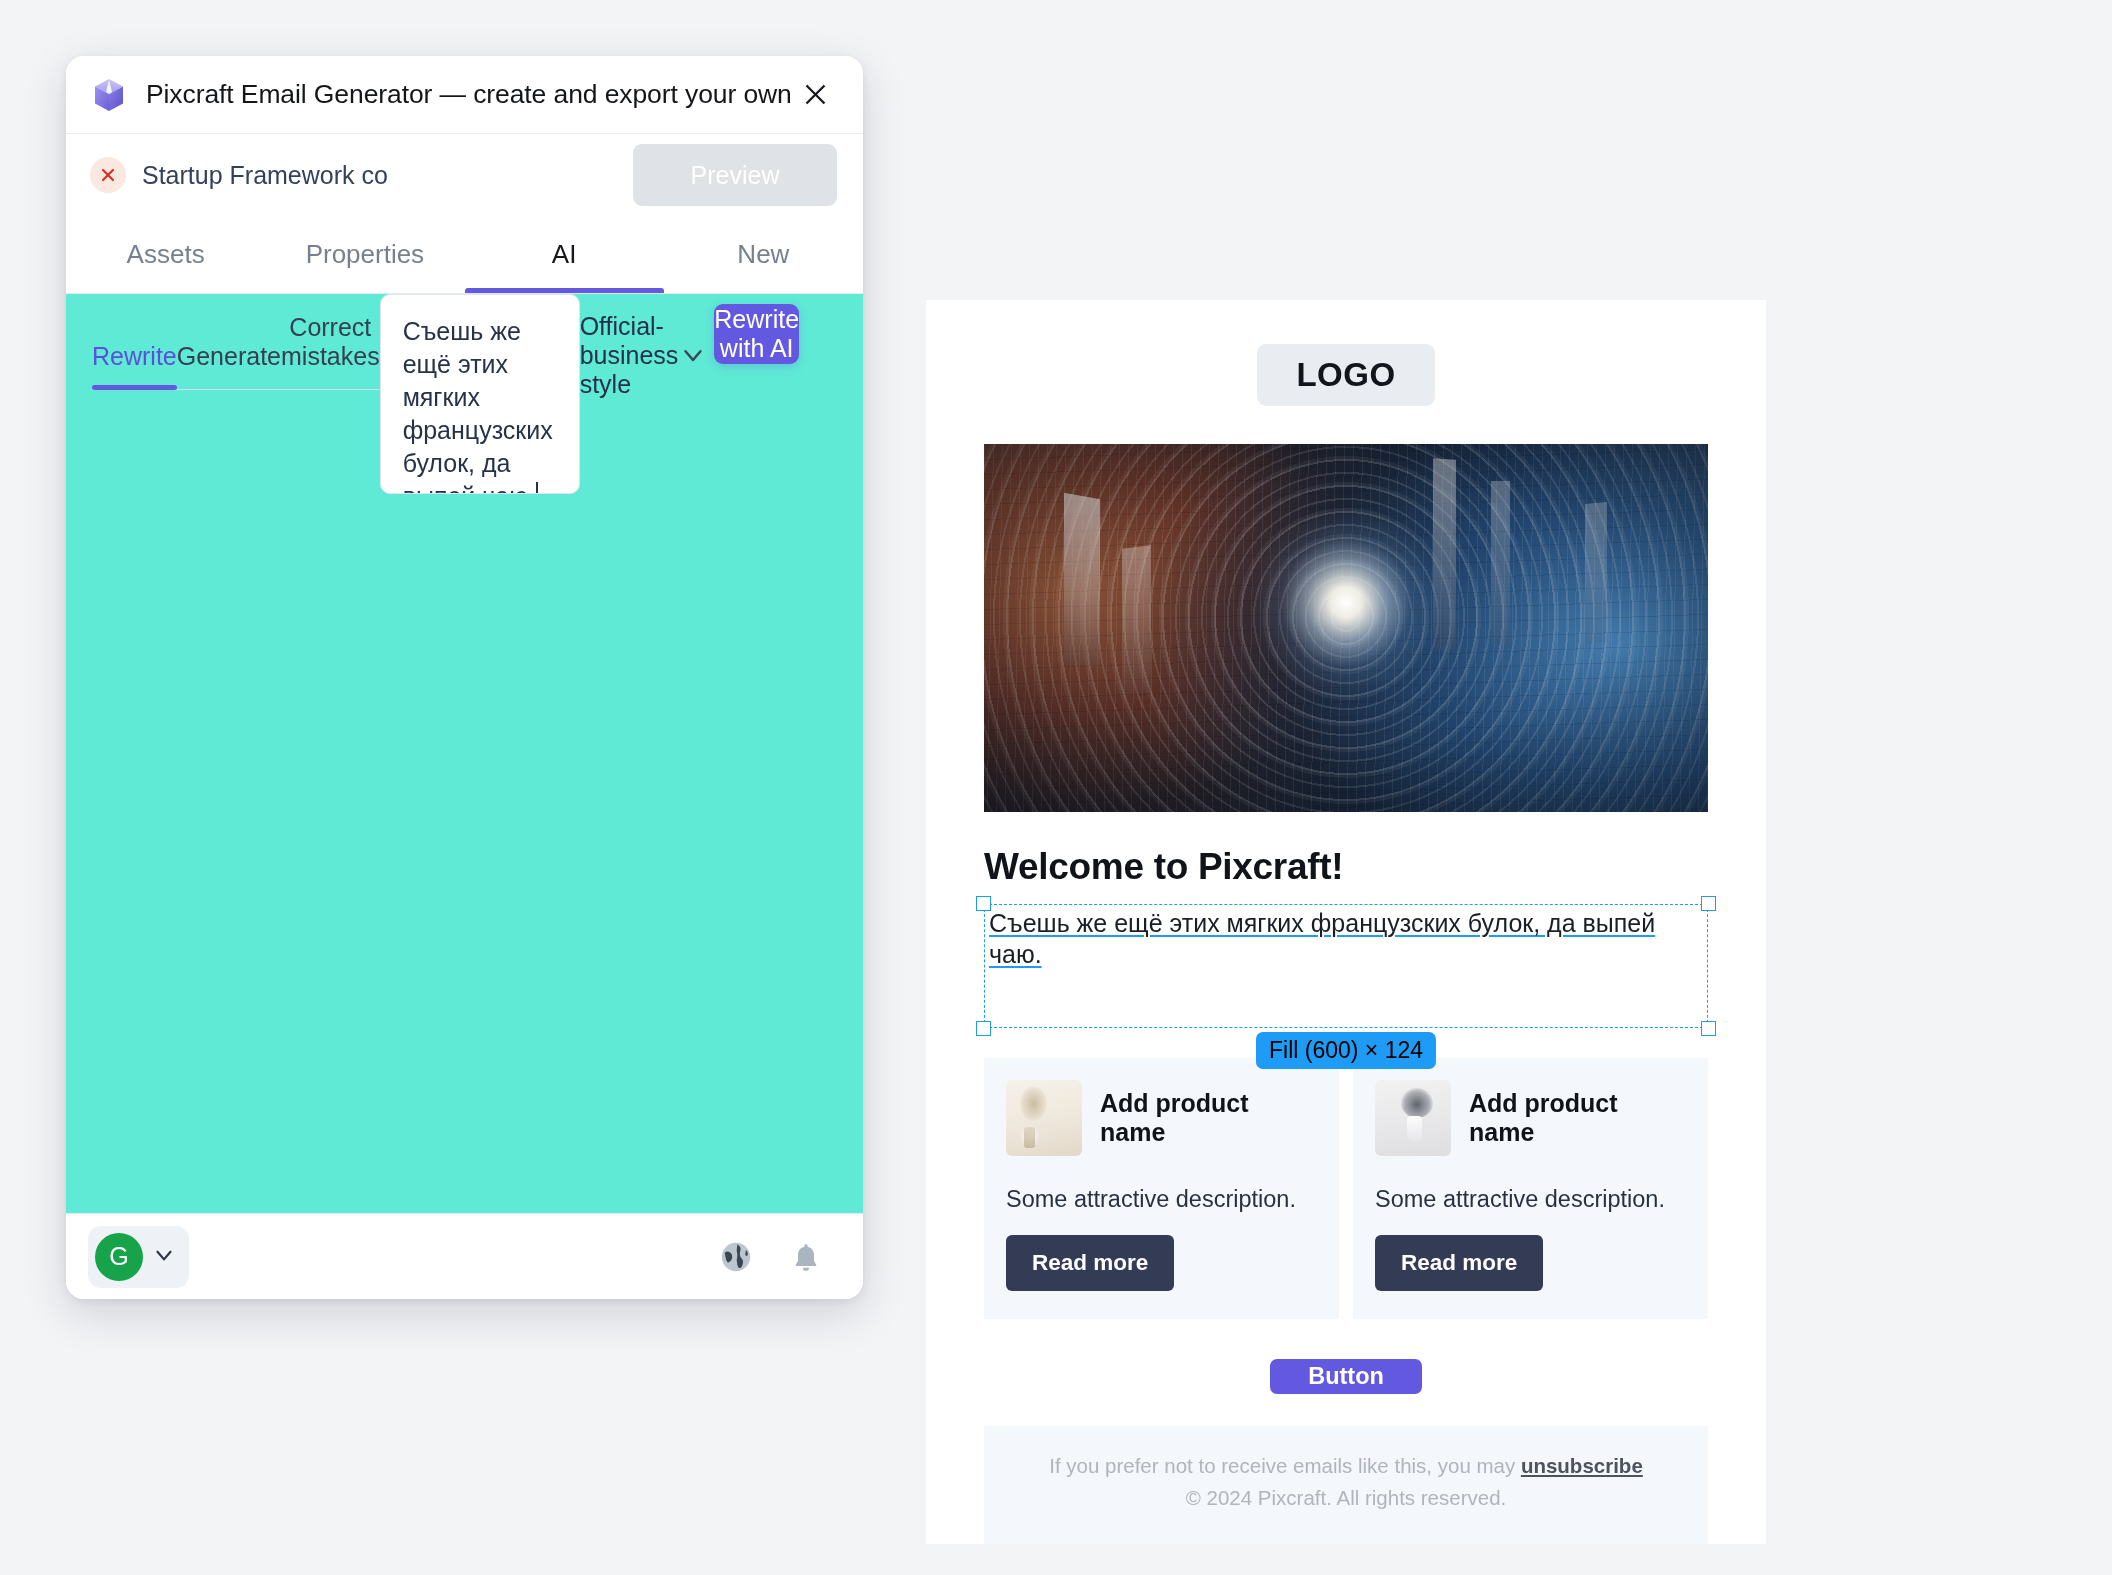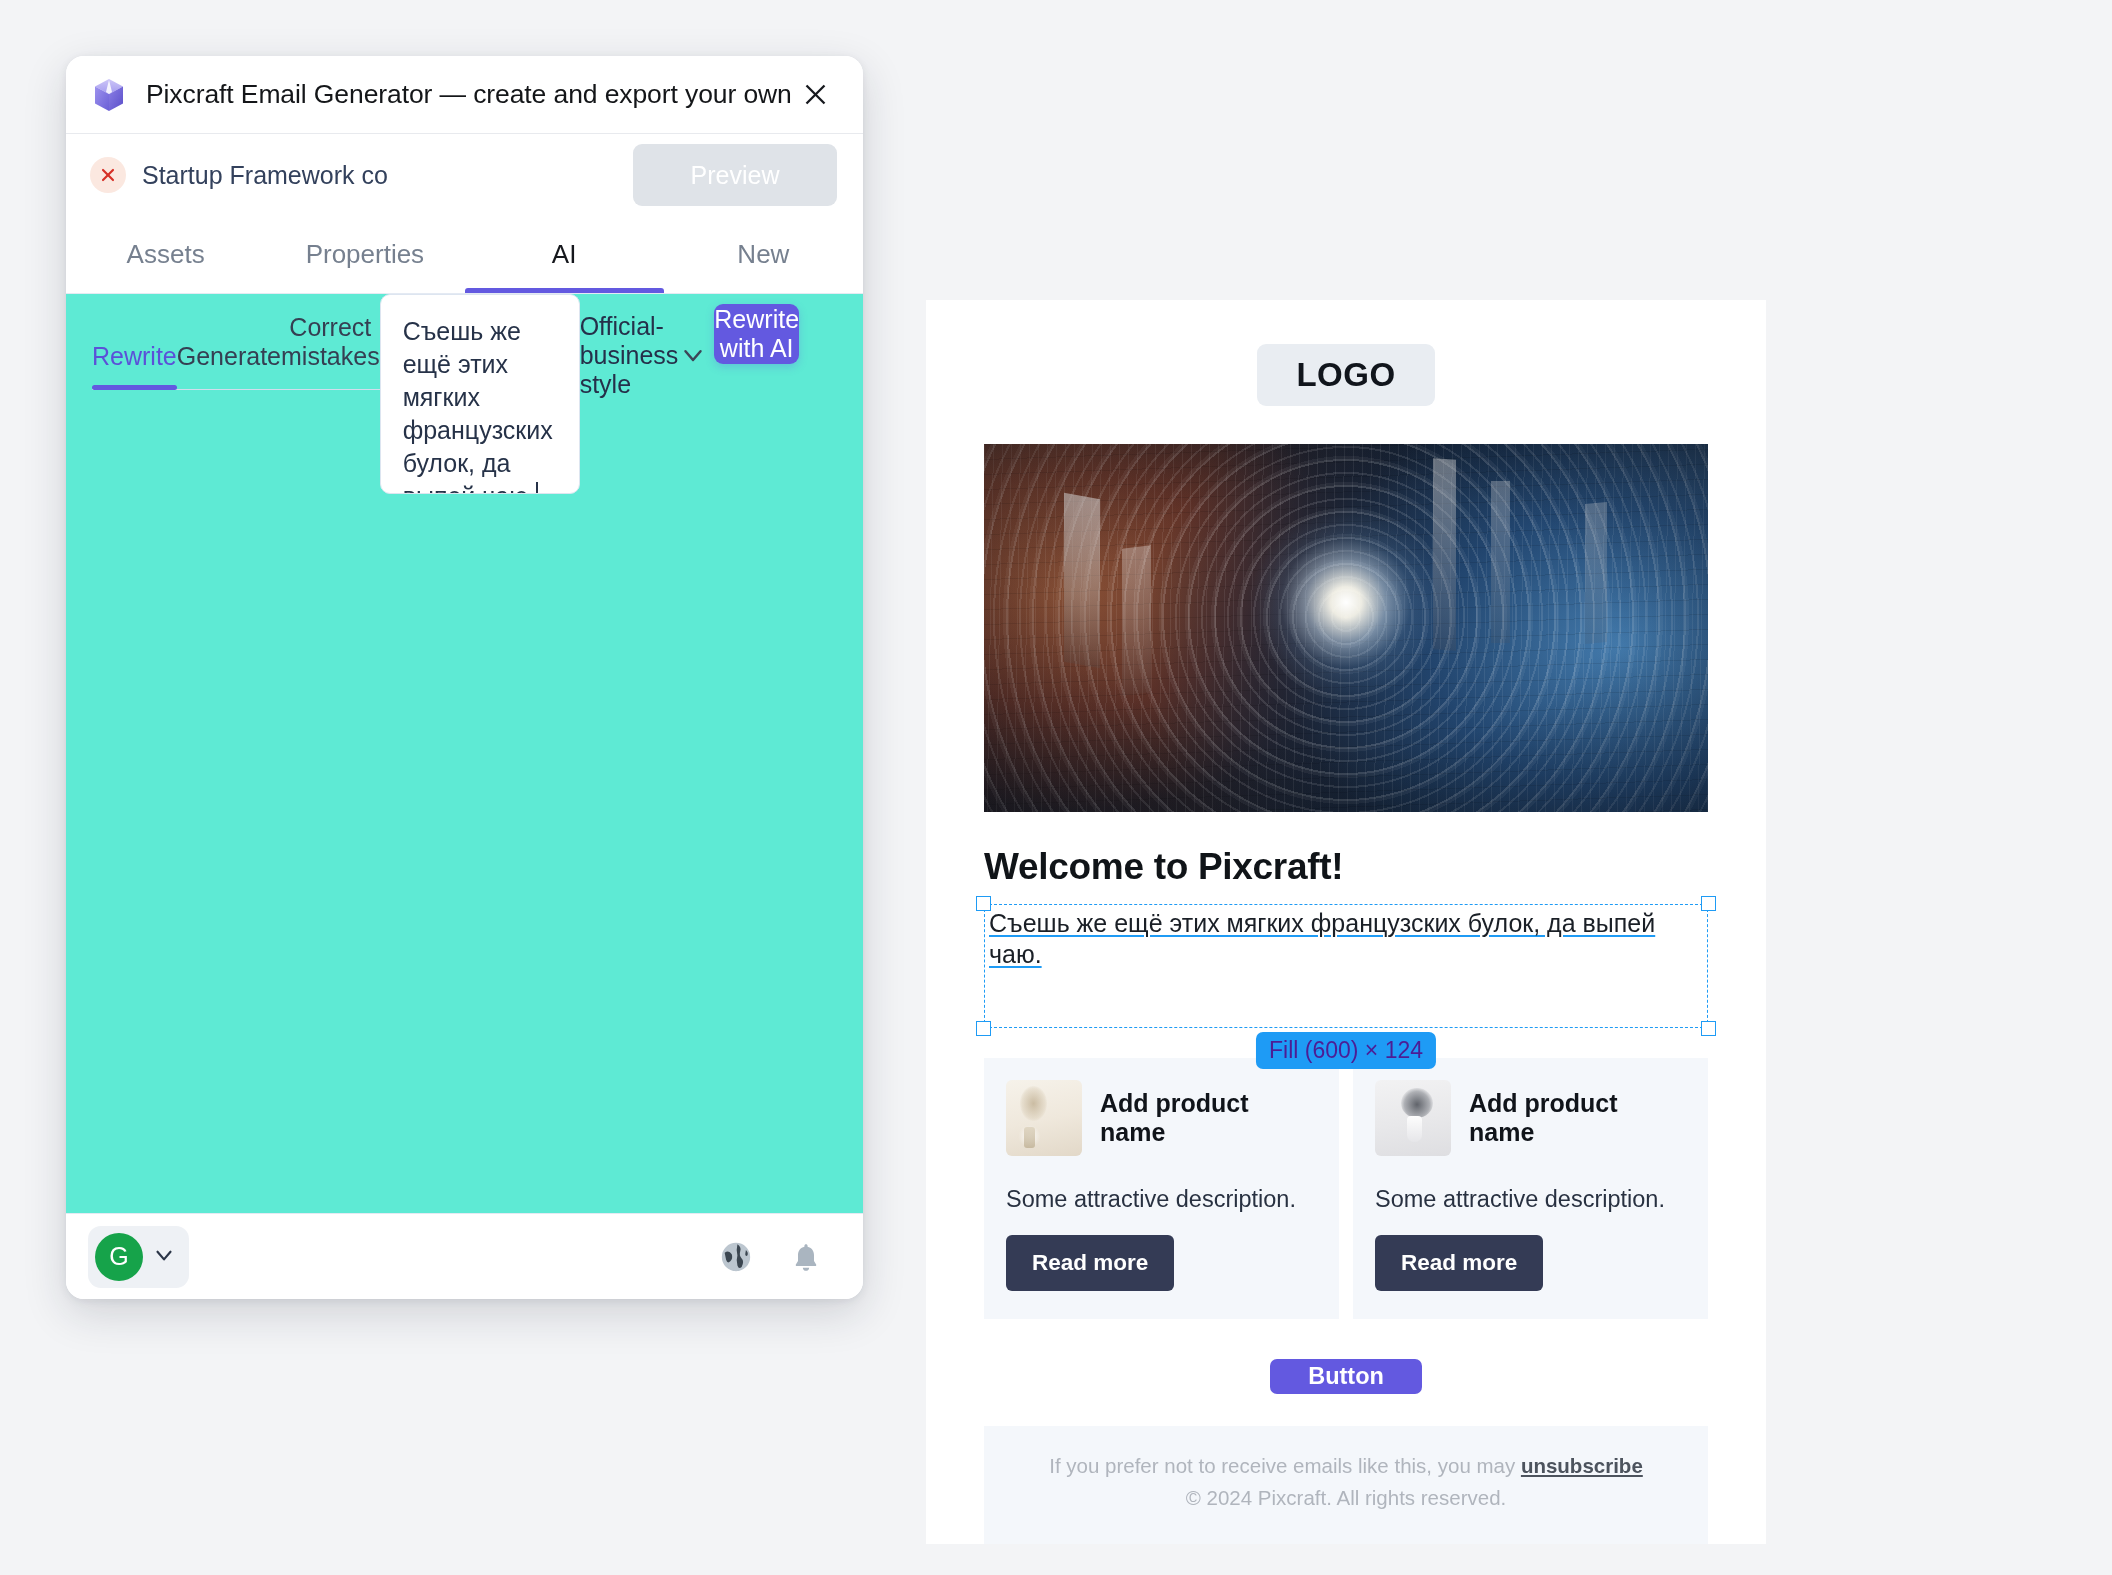--- a/index.html
+++ b/index.html
@@ -280,21 +280,21 @@
     background: #ffffff; border: 1.5px solid #1e9bf5;
     cursor: nwse-resize;
   }
   .sel-handle.tl { left: -8px; top: -8px; }
   .sel-handle.tr { right: -8px; top: -8px; }
   .sel-handle.bl { left: -8px; bottom: -8px; }
   .sel-handle.br { right: -8px; bottom: -8px; }
   .size-badge {
     position: absolute; left: 50%; transform: translateX(-50%);
     bottom: -41px;
-    background: #1e9bf5; color: #4c1d95;
+    background: #1e9bf5; color: #000000;
     font-size: 23px; padding: 5px 13px; border-radius: 7px;
     white-space: nowrap;
     z-index: 5;
   }
 
   
   .cards-row {
     display: flex; gap: 14px; margin-top: 30px;
   }
   .pcard {

